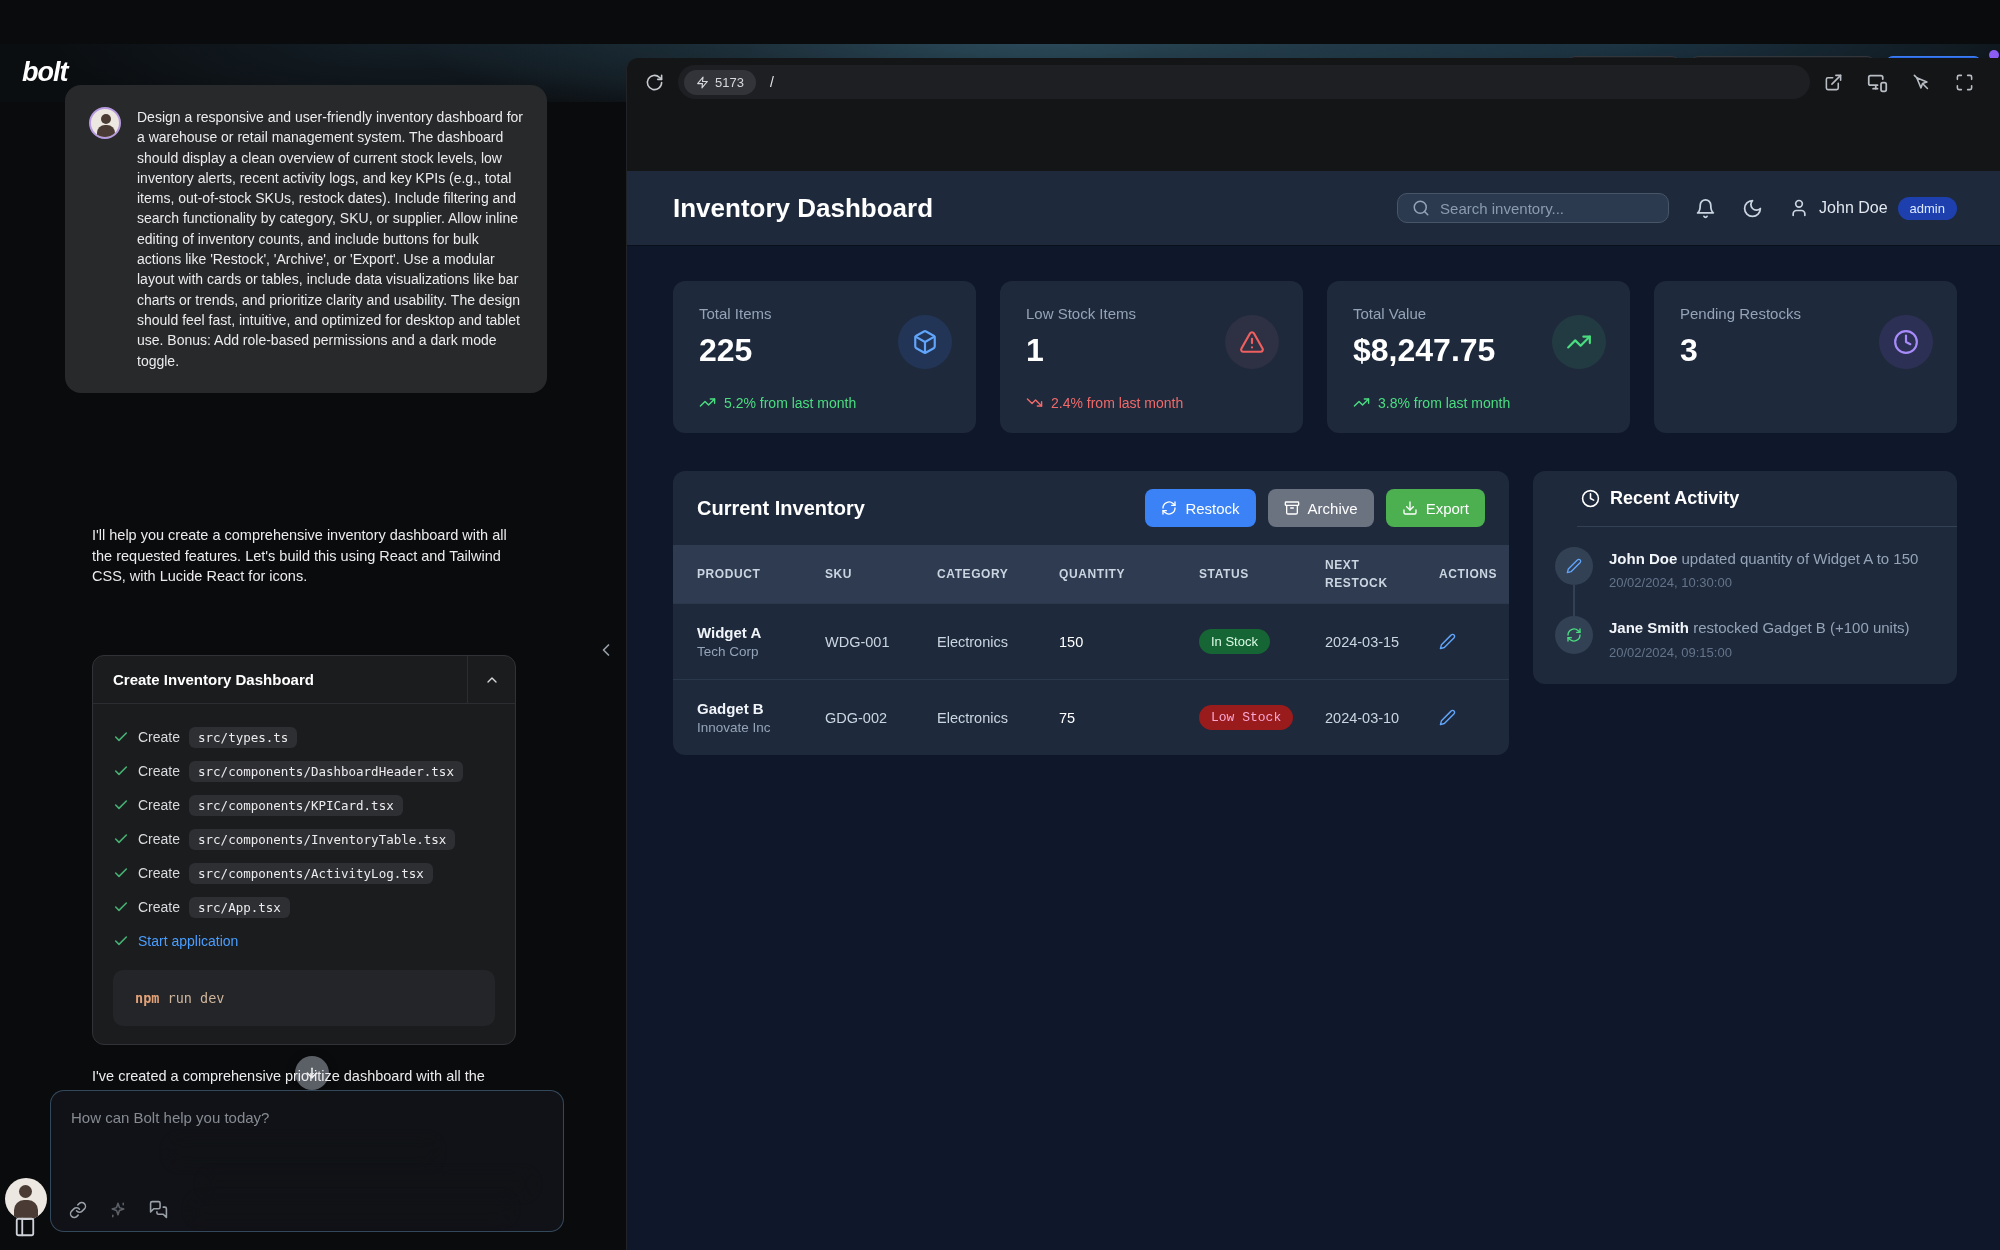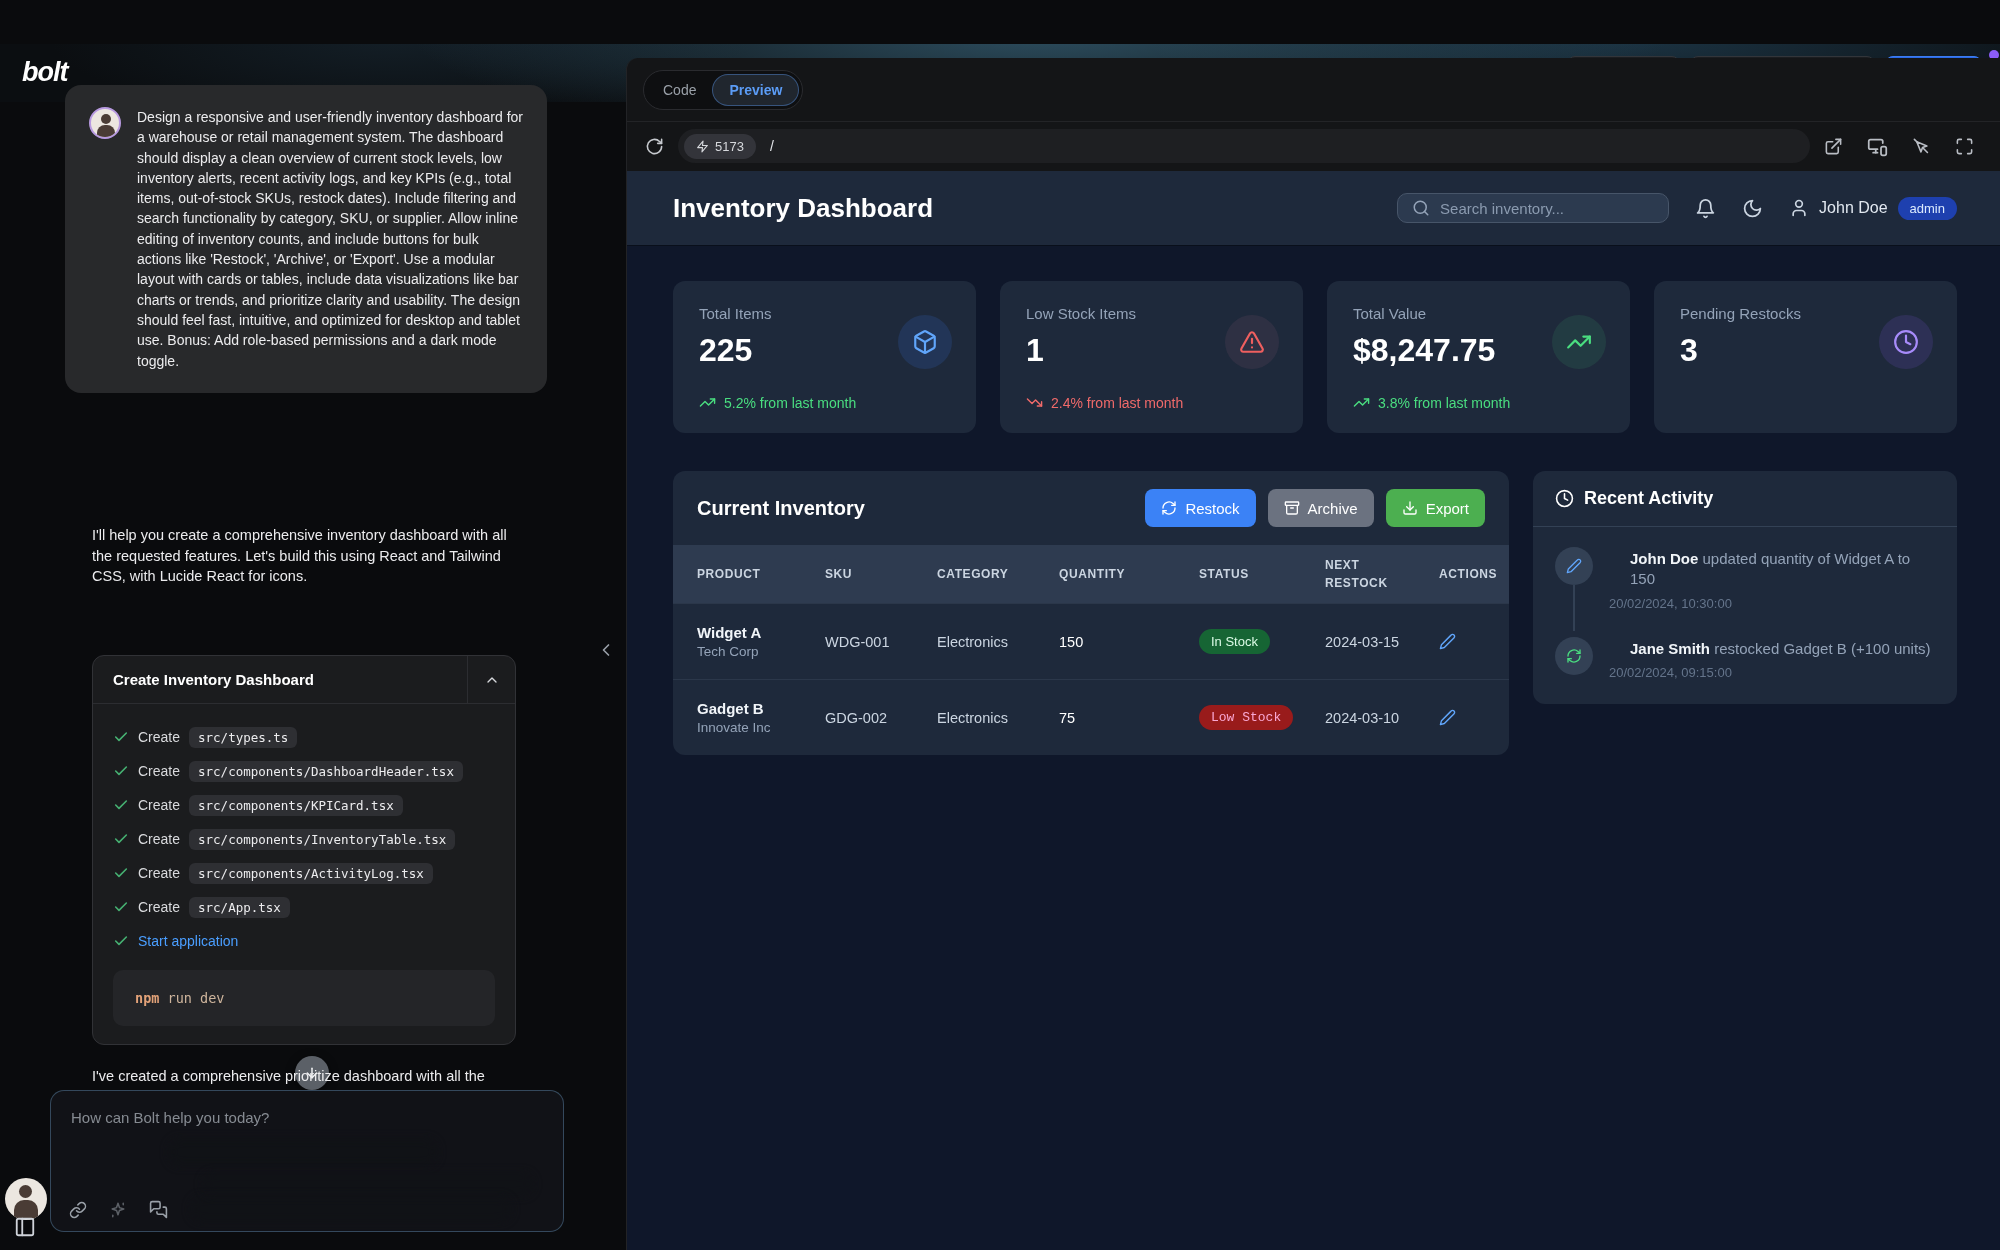--- a/index.html
+++ b/index.html
@@ -157,31 +157,31 @@
   .p-name { font-size:15px; font-weight:700; color:#f1f5f9; }
   .p-sub { font-size:13.5px; color:#94a3b8; margin-top:3px; }
   .td { font-size:14.5px; color:#cbd5e1; }
   .td-strong { color:#fff; }
   .pill { display:inline-block; font-size:13px; padding:5px 12px; border-radius:999px; }
   .pill-green { background:#166534; color:#dcfce7; }
   .pill-red { background:#991b1b; color:#f9a8d4;font-family:Liberation Mono, monospace; }
   .edit-ic { color:#60a5fa; cursor:pointer; }
 
   .act-panel { width:424px; background:#1e293b; border-radius:12px; overflow:hidden; }
-  .actp-head { display:flex; align-items:center; gap:10px; padding:17px 22px;
-    border-bottom:1px solid #334155; color:#fff; }
+  .actp-head { display:flex; align-items:center; gap:10px; padding:17px 4px;
+    border-bottom:1px solid #334155; color:#fff;margin-left:44px; }
   .actp-title { font-size:18px; font-weight:700; }
   .actp-body { padding:20px 22px 24px; position:relative; }
   .tl-item { display:flex; gap:16px; position:relative; }
   .tl-item + .tl-item { margin-top:26px; }
   .tl-ic { width:38px; height:38px; border-radius:50%; background:#334155; flex:none;
     display:flex; align-items:center; justify-content:center; z-index:1; }
   .tl-ic.blue { color:#60a5fa; } .tl-ic.green { color:#4ade80; }
   .tl-line { position:absolute; left:40px; top:58px; width:2px; height:46px; background:#334155; }
-  .tl-text { font-size:15px; line-height:1.35; padding-top:2px;margin-left:21px; }
+  .tl-text { font-size:15px; line-height:1.35; padding-top:2px; }
   .tl-user { font-weight:700; color:#f1f5f9; } .tl-action { color:#94a3b8; }
   .tl-time { font-size:13px; color:#64748b; margin-top:6px; }
 </style>
 </head>
 <body>
 
 <div class="topbar">
   <div class="logo">bolt</div>
 
   <div class="tb-title">
@@ -378,26 +378,20 @@
 </div>
 
 <div class="collapse-chevron">
   <svg width="20" height="20" viewBox="0 0 24 24" fill="none" stroke="currentColor" stroke-width="2" stroke-linecap="round" stroke-linejoin="round">
       <path d="m15 18-6-6 6-6"></path>
     </svg>
 </div>
 
 <div class="workbench">
 
-  <div class="tabrow">
-    <div class="seg">
-      <div class="seg-item">Code</div>
-      <div class="seg-item active">Preview</div>
-    </div>
-  </div>
 
   <div class="urlrow">
     <span class="reload">
       <svg width="19" height="19" viewBox="0 0 24 24" fill="none" stroke="currentColor" stroke-width="2" stroke-linecap="round" stroke-linejoin="round">
           <path d="M21 12a9 9 0 1 1-2.64-6.36L21 8"></path>
           <path d="M21 3v5h-5"></path>
         </svg>
     </span>
     <div class="addressbar">
       <div class="port-pill">

